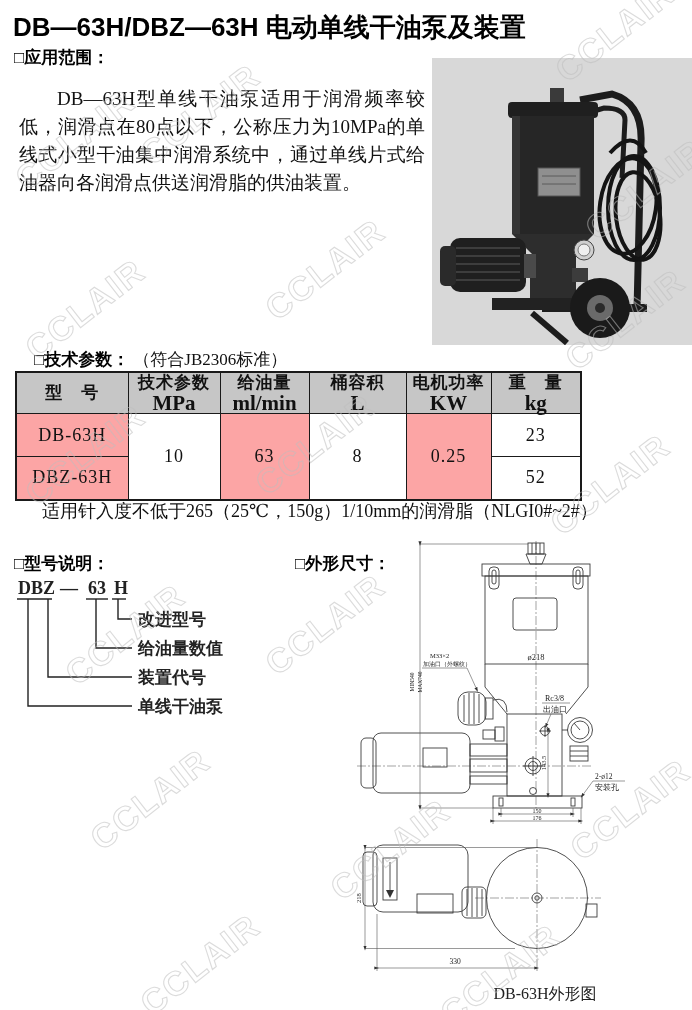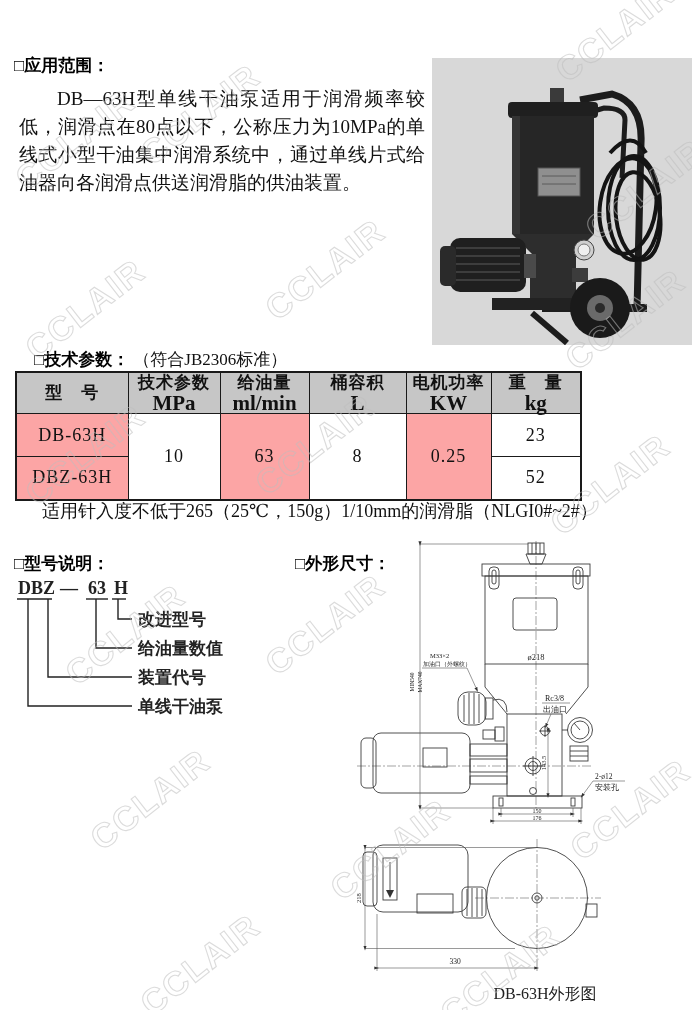--- a/index.html
+++ b/index.html
@@ -45,22 +45,23 @@
   <span class="wm" style="left:15px;top:435px;">CCLAIR</span>
   <span class="wm" style="left:540px;top:465px;">CCLAIR</span>
   <span class="wm" style="left:55px;top:615px;">CCLAIR</span>
   <span class="wm" style="left:255px;top:605px;">CCLAIR</span>
   <span class="wm" style="left:80px;top:780px;">CCLAIR</span>
   <span class="wm" style="left:320px;top:830px;">CCLAIR</span>
   <span class="wm" style="left:560px;top:790px;">CCLAIR</span>
   <span class="wm" style="left:130px;top:945px;">CCLAIR</span>
   <span class="wm" style="left:430px;top:955px;">CCLAIR</span>
 
-
-  <div class="abs sec-head" style="left:14px;top:54px;">□应用范围：</div>
+  <div class="abs title">DB—63H/DBZ—63H 电动单线干油泵及装置</div>
+
+  <div class="abs sec-head" style="left:14px;top:46px;">□应用范围：</div>
   <div class="abs bodytext" style="left:14px;top:80px;">
     <p>DB—63H型单线干油泵适用于润滑频率较低，润滑点在80点以下，公称压力为10MPa的单线式小型干油集中润滑系统中，通过单线片式给油器向各润滑点供送润滑脂的供油装置。</p>
   </div>
 
   <svg class="abs" style="left:432px;top:58px;" width="260" height="287" viewBox="0 0 260 287">
     <rect x="0" y="0" width="260" height="287" fill="#d8d8d8"></rect>
 
     <g stroke="#1c1c1c" fill="none">
       <path d="M205,252 L209,85 Q211,45 180,36 L148,42" stroke-width="7"></path>
       <path d="M190,120 L193,62 Q193,50 172,50 L152,56" stroke-width="5"></path>

